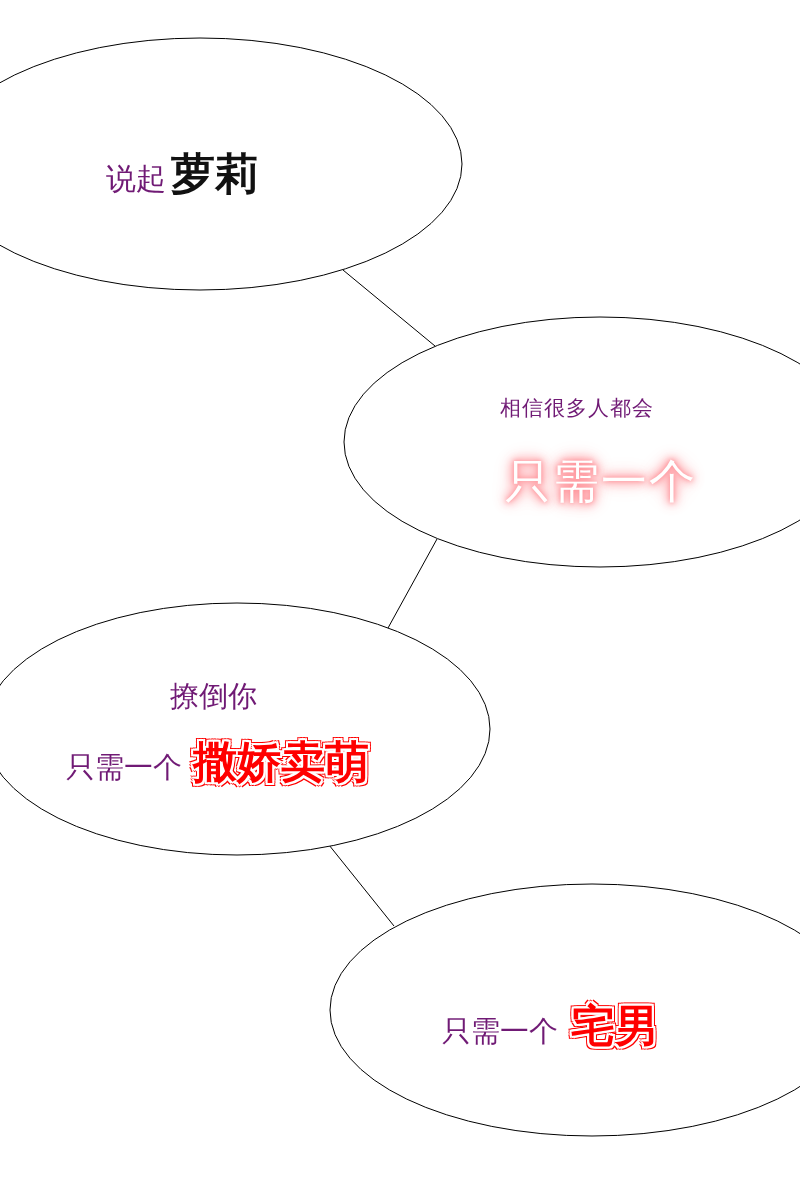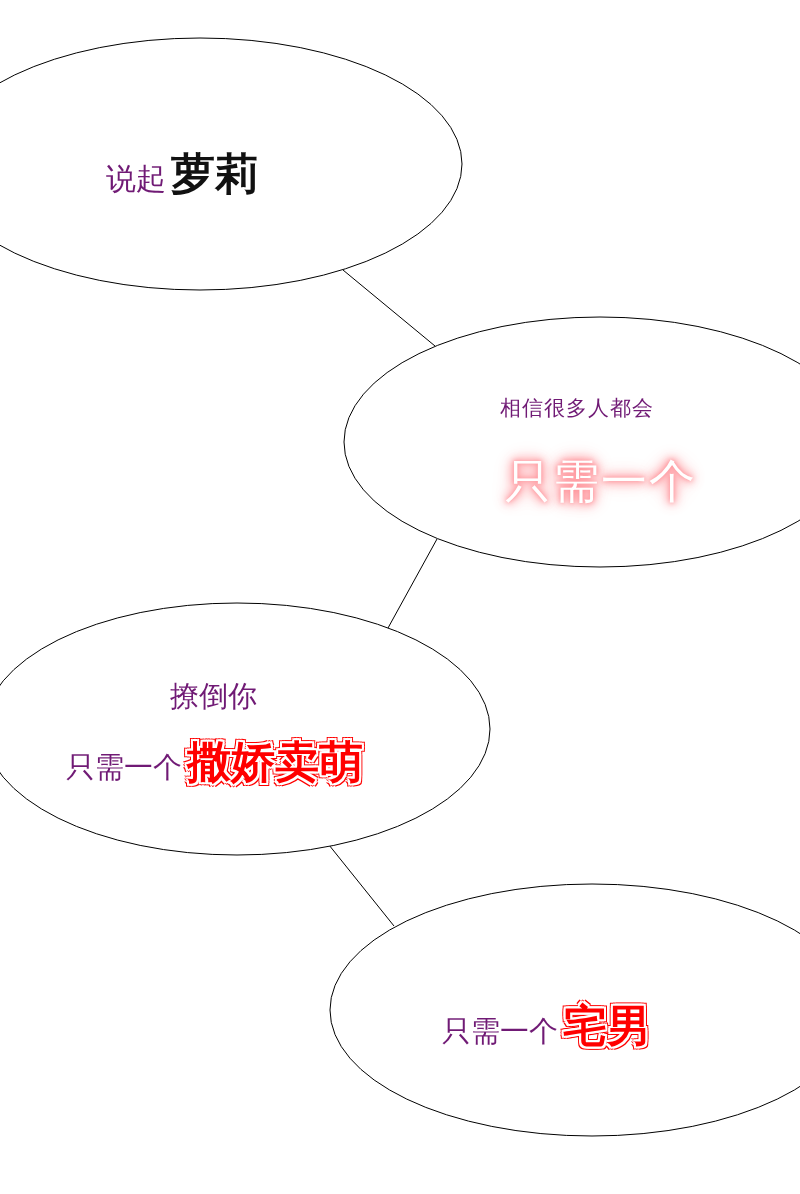--- a/index.html
+++ b/index.html
@@ -73,19 +73,19 @@
   <span class="plain" style="font-size:30px; vertical-align:baseline;">说起</span>
   <span class="big-black" style="font-size:44px; vertical-align:baseline;">萝莉</span>
 </div>
 
 <div class="text-block plain" style="left:500px; top:398px; font-size:21px; letter-spacing:1px;">相信很多人都会</div>
 <div class="text-block glow" style="left:505px; top:458px; font-size:46px; letter-spacing:2px;">只需一个</div>
 
 <div class="text-block plain" style="left:170px; top:682px; font-size:29px;font-family:Liberation Serif, serif;">撩倒你</div>
 <div class="text-block" style="left:66px; top:740px;">
   <span class="plain" style="font-size:29px;font-family:Liberation Serif, serif;">只需一个</span>
-  <span class="red-outline" style="font-size:44px; ">撒娇卖萌</span>
+  <span class="red-outline" style="font-size:44px; margin-left:6px;">撒娇卖萌</span>
 </div>
 
 <div class="text-block" style="left:442px; top:1004px;">
   <span class="plain" style="font-size:29px;">只需一个</span>
-  <span class="red-outline" style="font-size:44px; margin-left:0;">宅男</span>
+  <span class="red-outline" style="font-size:44px; margin-left:8px;">宅男</span>
 </div>
 
 </body></html>

